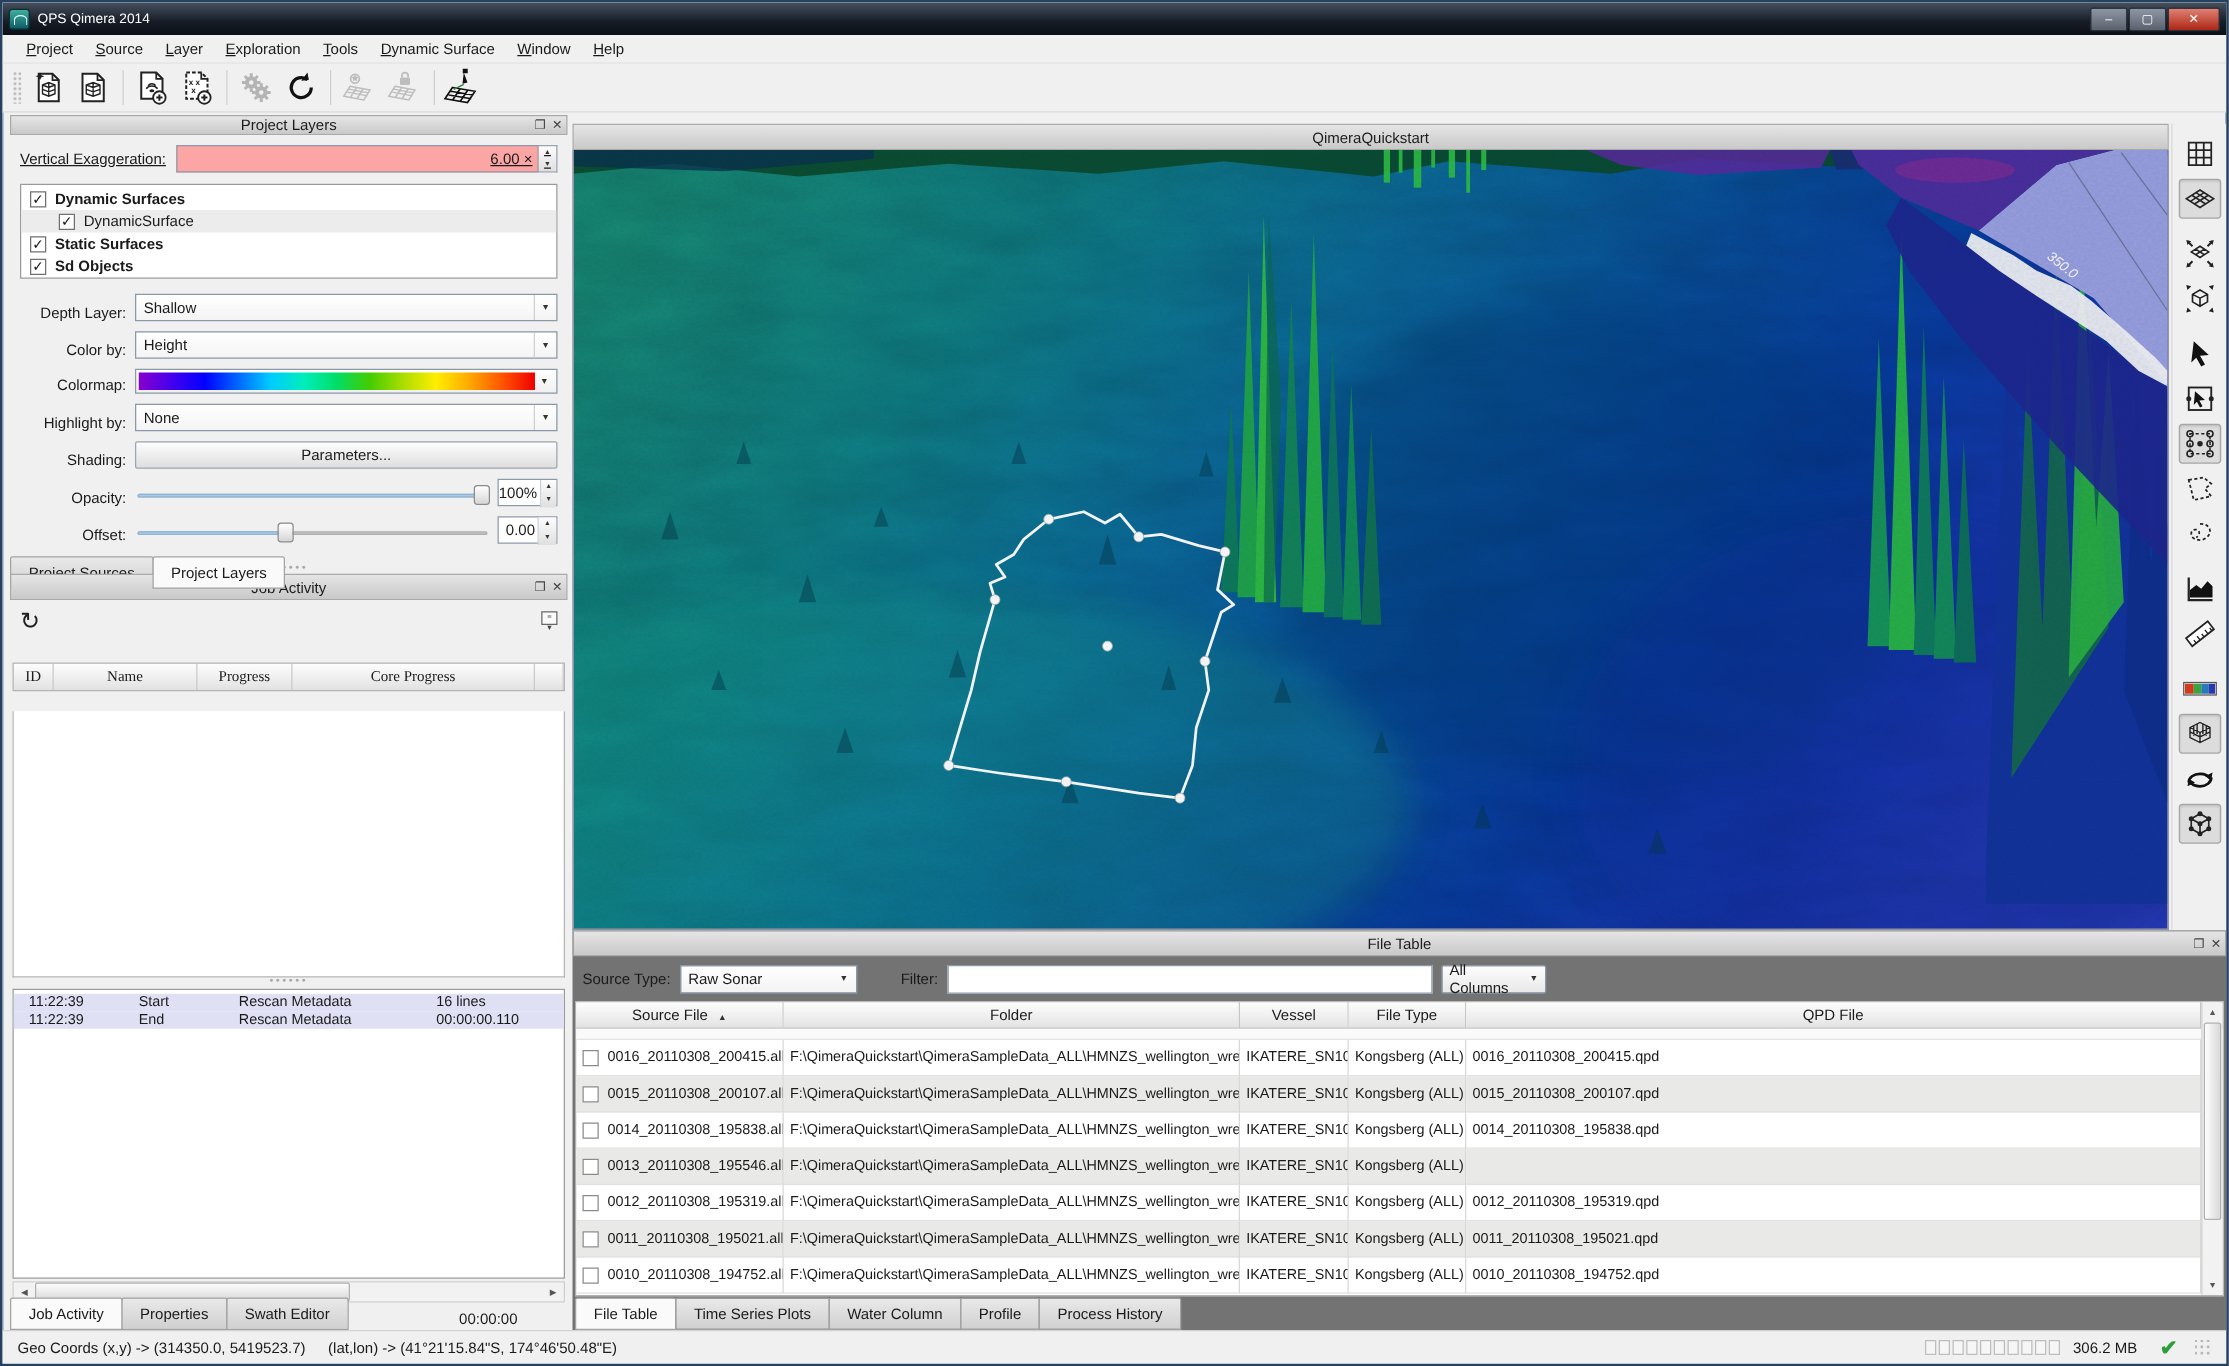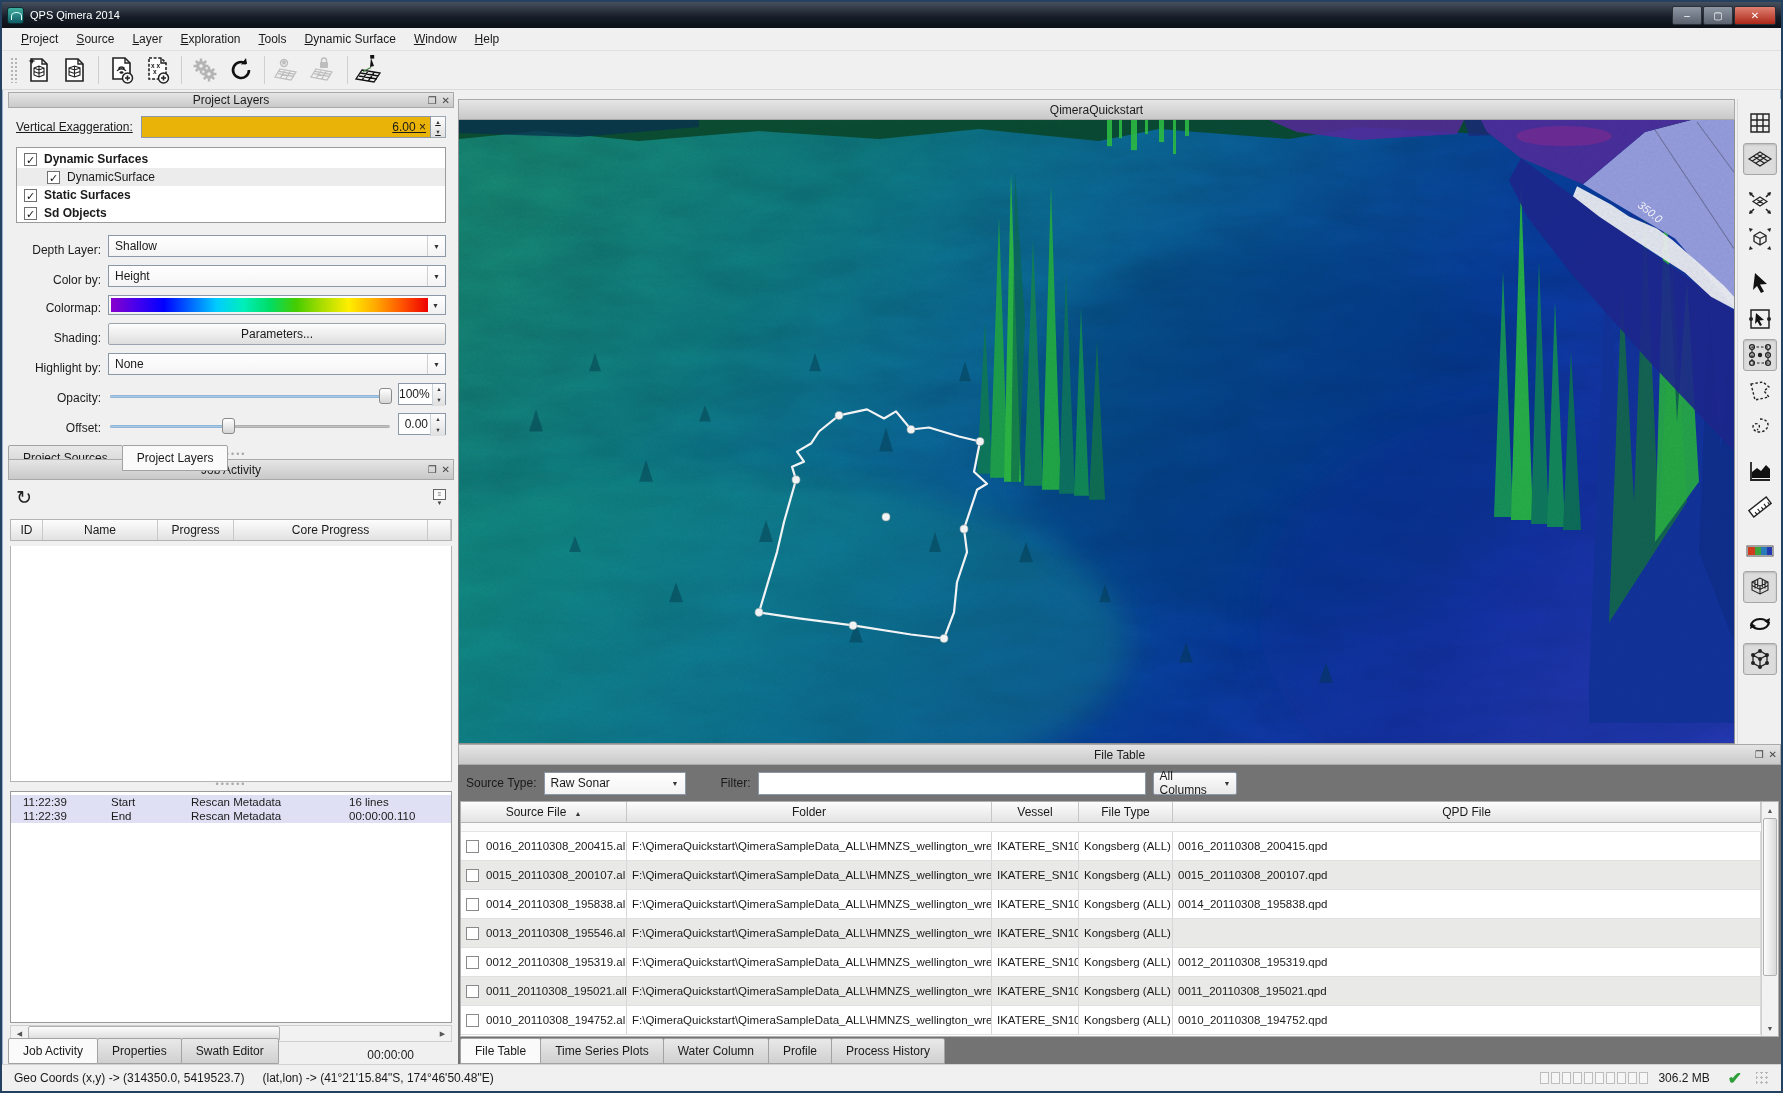--- a/index.html
+++ b/index.html
@@ -22,21 +22,21 @@
   .tb-sep{width:1px;height:28px;background:#cfcfcf;margin:0 5px;}
   
   .panel-title{height:21px;background:linear-gradient(#e5e5e5,#c9c9c9);border:1px solid #a9a9a9;display:flex;align-items:center;justify-content:center;position:relative;color:#1c1c1c;}
   .pt-icons{position:absolute;right:3px;top:0;height:100%;display:flex;align-items:center;gap:5px;font-size:10px;color:#444;}
   .pt-ic{cursor:default;}
   .split-dots{height:7px;text-align:center;color:#a8a8a8;font-size:9px;line-height:5px;letter-spacing:2px;}
   
   .pl-panel{position:absolute;left:6px;top:90px;width:446px;height:358px;display:flex;flex-direction:column;}
   .ve-row{display:flex;align-items:center;margin:8px 8px 0 8px;text-decoration:underline;}
   .ve-label{padding-right:8px;}
-  .ve-input{flex:1;height:22px;border:1px solid #8a98a8;background:#eab308;display:flex;align-items:center;justify-content:flex-end;padding:0 4px;}
+  .ve-input{flex:1;height:22px;border:1px solid #8a98a8;background:#fca5a5;display:flex;align-items:center;justify-content:flex-end;padding:0 4px;}
   .spin-btns{width:15px;height:22px;display:flex;flex-direction:column;border:1px solid #9aa6b2;border-left:none;background:linear-gradient(#fdfdfd,#dfdfdf);}
   .spin-btns span{flex:1;font-size:5.5px;text-align:center;line-height:10px;color:#333;}
   .tree{margin:9px 8px 0 8px;border:1px solid #9a9a9a;background:#fff;height:80px;padding-top:2px;}
   .tree-row{display:flex;align-items:center;height:18px;padding-left:7px;}
   .tree-row.child{padding-left:30px;background:#ececec;}
   .tree-row b{font-weight:bold;}
   .cb{width:13px;height:13px;border:1px solid #707070;background:#fff;font-size:11px;line-height:12px;text-align:center;margin-right:7px;flex:none;color:#111;}
   .field-row{display:flex;align-items:flex-end;margin:8px 8px 0 8px;}
   .field-label{width:92px;text-align:right;padding-right:7px;flex:none;}
   .combo{flex:1;height:22px;border:1px solid #8a98a8;background:linear-gradient(#ffffff,#f4f4f4);display:flex;align-items:center;padding:0 0 0 6px;}
@@ -55,21 +55,21 @@
   .dock-tabs{display:flex;margin:10px 0 0 0;align-items:flex-end;}
   .dock-tab{padding:5px 14px;border:1px solid #a2a2a2;background:linear-gradient(#e9e9e9,#d0d0d0);margin-right:-1px;position:relative;border-radius:2px 2px 0 0;}
   .dock-tab.active{background:#fafafa;z-index:2;}
   
   .job-panel{position:absolute;left:6px;top:450px;width:446px;height:612px;display:flex;flex-direction:column;}
   .job-toolbar{height:34px;display:flex;align-items:center;padding:0 8px;}
   .job-refresh{font-size:19px;color:#222;transform:scaleX(-1);}
   .job-listbtn{margin-left:auto;display:flex;flex-direction:column;align-items:center;color:#555;}
   .job-listbtn .sq{width:13px;height:11px;border:1px solid #666;background:#fafafa;font-size:6px;line-height:9px;text-align:center;color:#666;}
   .job-listbtn .car{font-size:6px;color:#444;}
-  .job-header{display:grid;grid-template-columns:32px 115px 76px 194px 1fr;border:1px solid #b4b4b4;background:linear-gradient(#fdfdfd,#e2e2e2);margin:5px 2px;}
+  .job-header{display:grid;grid-template-columns:32px 115px 76px 194px 1fr;border:1px solid #b4b4b4;background:linear-gradient(#fdfdfd,#e2e2e2);margin:16px 2px;font-family:Liberation Serif, serif;}
   .job-header div{padding:3px 4px;border-right:1px solid #c9c9c9;text-align:center;}
   .job-empty{flex:1;border:1px solid #b4b4b4;border-top:none;background:#fff;margin:0 2px;}
   .job-log{height:232px;border:1px solid #9a9a9a;background:#fff;margin:2px 2px 0 2px;padding-top:3px;}
   .log-row{display:grid;grid-template-columns:88px 80px 158px 1fr;background:#dfe0f4;height:14px;line-height:14px;padding-left:12px;font-size:11.5px;}
   .hscroll{height:17px;margin:2px 2px 0 2px;background:#f2f2f2;border:1px solid #cfcfcf;display:flex;align-items:stretch;}
   .hscroll .ar{width:17px;font-size:7px;color:#555;display:flex;align-items:center;justify-content:center;}
   .hscroll .track{flex:1;position:relative;}
   .hscroll .thumb{position:absolute;left:0;top:0;bottom:0;width:62%;background:linear-gradient(#fdfdfd,#d9d9d9);border:1px solid #b0b0b0;border-radius:2px;}
   .timers{display:flex;padding:6px 12px 2px 12px;}
   .timers .t2{margin-left:auto;padding-right:28px;}
@@ -285,29 +285,29 @@
         </div>
     </div>
     <div class="field-row">
       <span class="field-label">Colormap:</span>
       <div class="cmap">
           <div class="cmap-grad"></div>
           <span class="c-arrow">▼</span>
         </div>
     </div>
     <div class="field-row">
-      <span class="field-label">Shading:</span>
-      <div class="shading-btn">Parameters...</div>
-    </div>
-    <div class="field-row">
       <span class="field-label">Highlight by:</span>
       <div class="combo">
           <span>None</span>
           <span class="c-arrow">▼</span>
         </div>
+    </div>
+    <div class="field-row">
+      <span class="field-label">Shading:</span>
+      <div class="shading-btn">Parameters...</div>
     </div>
     <div class="field-row">
       <span class="field-label">Opacity:</span>
       <div class="slider">
           <div class="track"></div>
           <div class="fill" style="width:96%;"></div>
           <div class="handle" style="right:0;"></div>
         </div>
       <div class="spinbox">
           <span class="val">100%</span>

